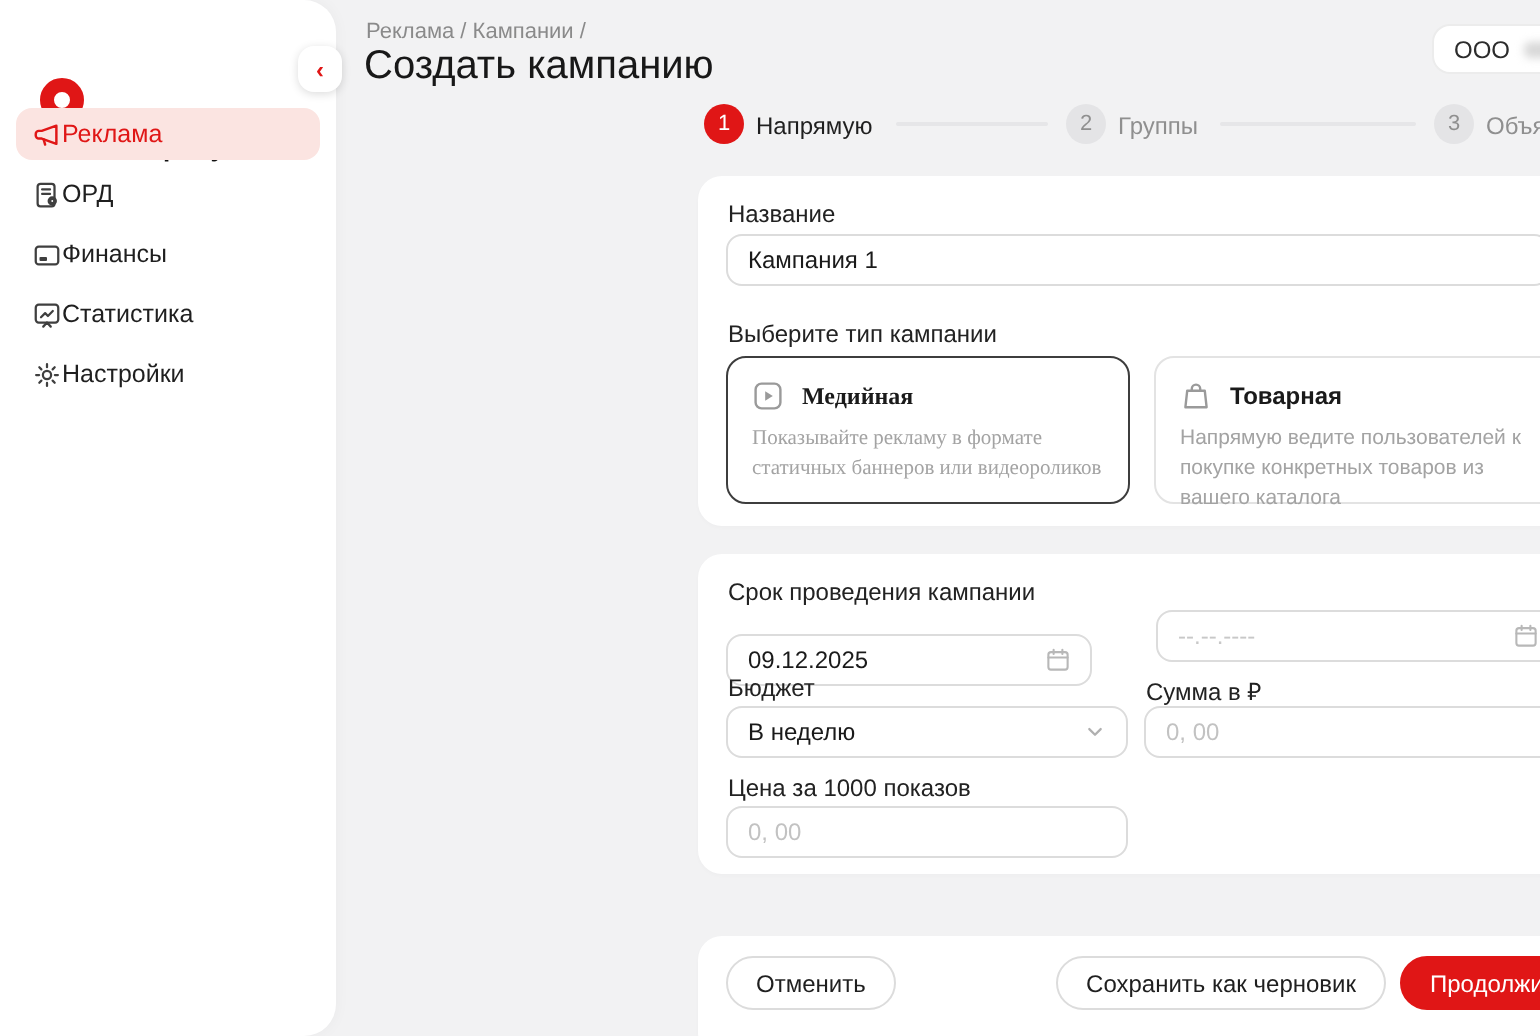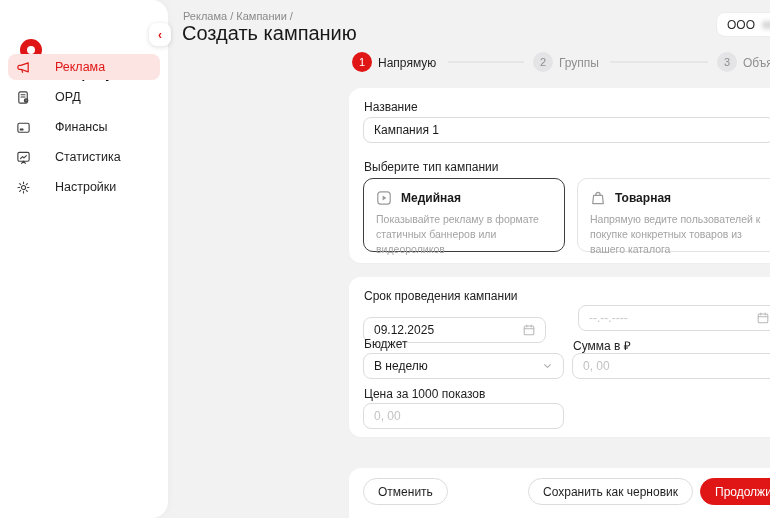--- a/index.html
+++ b/index.html
@@ -25,21 +25,21 @@
   }
   .logo-text { font-size:13px; font-weight:bold; color:#111; letter-spacing:.2px;margin-top:48px; }
   .collapse-btn {
     position:absolute; left:149px; top:23px; width:22px; height:23px;
     background:#fff; border-radius:8px; box-shadow:0 1px 5px rgba(0,0,0,0.14);
     display:flex; align-items:center; justify-content:center;
     color:#e01616; font-size:12px; font-weight:bold; cursor:pointer;
   }
   .nav { position:absolute; left:8px; right:8px; top:54px; }
   .nav-item {
-    height:26px; margin-bottom:4px; display:flex; align-items:center; gap:24px;
+    height:26px; margin-bottom:4px; display:flex; align-items:center; gap:0;
     padding:0 8px; border-radius:8px; font-size:12.5px; color:#1f1f1f; cursor:pointer;
   }
   .nav-item .nicon { width:15px; height:15px; color:#3f3f3f; display:flex; }
   .nav-item.active { background:#fbe4e1; color:#e01616; }
   .nav-item.active .nicon { color:#e01616; }
   .profile { position:absolute; left:20px; bottom:14px; display:flex; align-items:center; gap:12px; cursor:pointer; }
   .avatar { width:26px; height:26px; border-radius:50%; overflow:hidden; background:#c9c5c1; }
   .profile-label { font-size:12.5px; color:#1f1f1f; }
 
   
@@ -190,21 +190,21 @@
     <div class="step-line line2"></div>
     <div class="step-circle sc3">3</div>
     <div class="step-label sl3">Объявления</div>
   </div>
 
   <div class="card card1">
     <div class="f-label" style="left:15px; top:12px;">Название</div>
     <input class="t-input" style="left: 14px; top: 29px; width: 412px;" value="Кампания 1">
     <div class="f-label" style="left:15px; top:72px;">Выберите тип кампании</div>
 
-    <div class="type-card selected" style="left:14px; width:202px;">
+    <div class="type-card selected" style="left:14px; width:202px;font-family:Liberation Serif, serif;">
       <div class="type-head">
         <span class="type-icon">
           <svg viewBox="0 0 16 16" width="16" height="16" fill="none" stroke="currentColor" stroke-width="1.2">
               <rect x="1.8" y="1.8" width="12.4" height="12.4" rx="3"></rect>
               <path d="M6.6 5.6 10.4 8 6.6 10.4 Z" fill="currentColor" stroke="none"></path>
             </svg>
         </span>
         <span class="type-title">Медийная</span>
       </div>
       <div class="type-desc">Показывайте рекламу в формате статичных баннеров или видеороликов</div>

